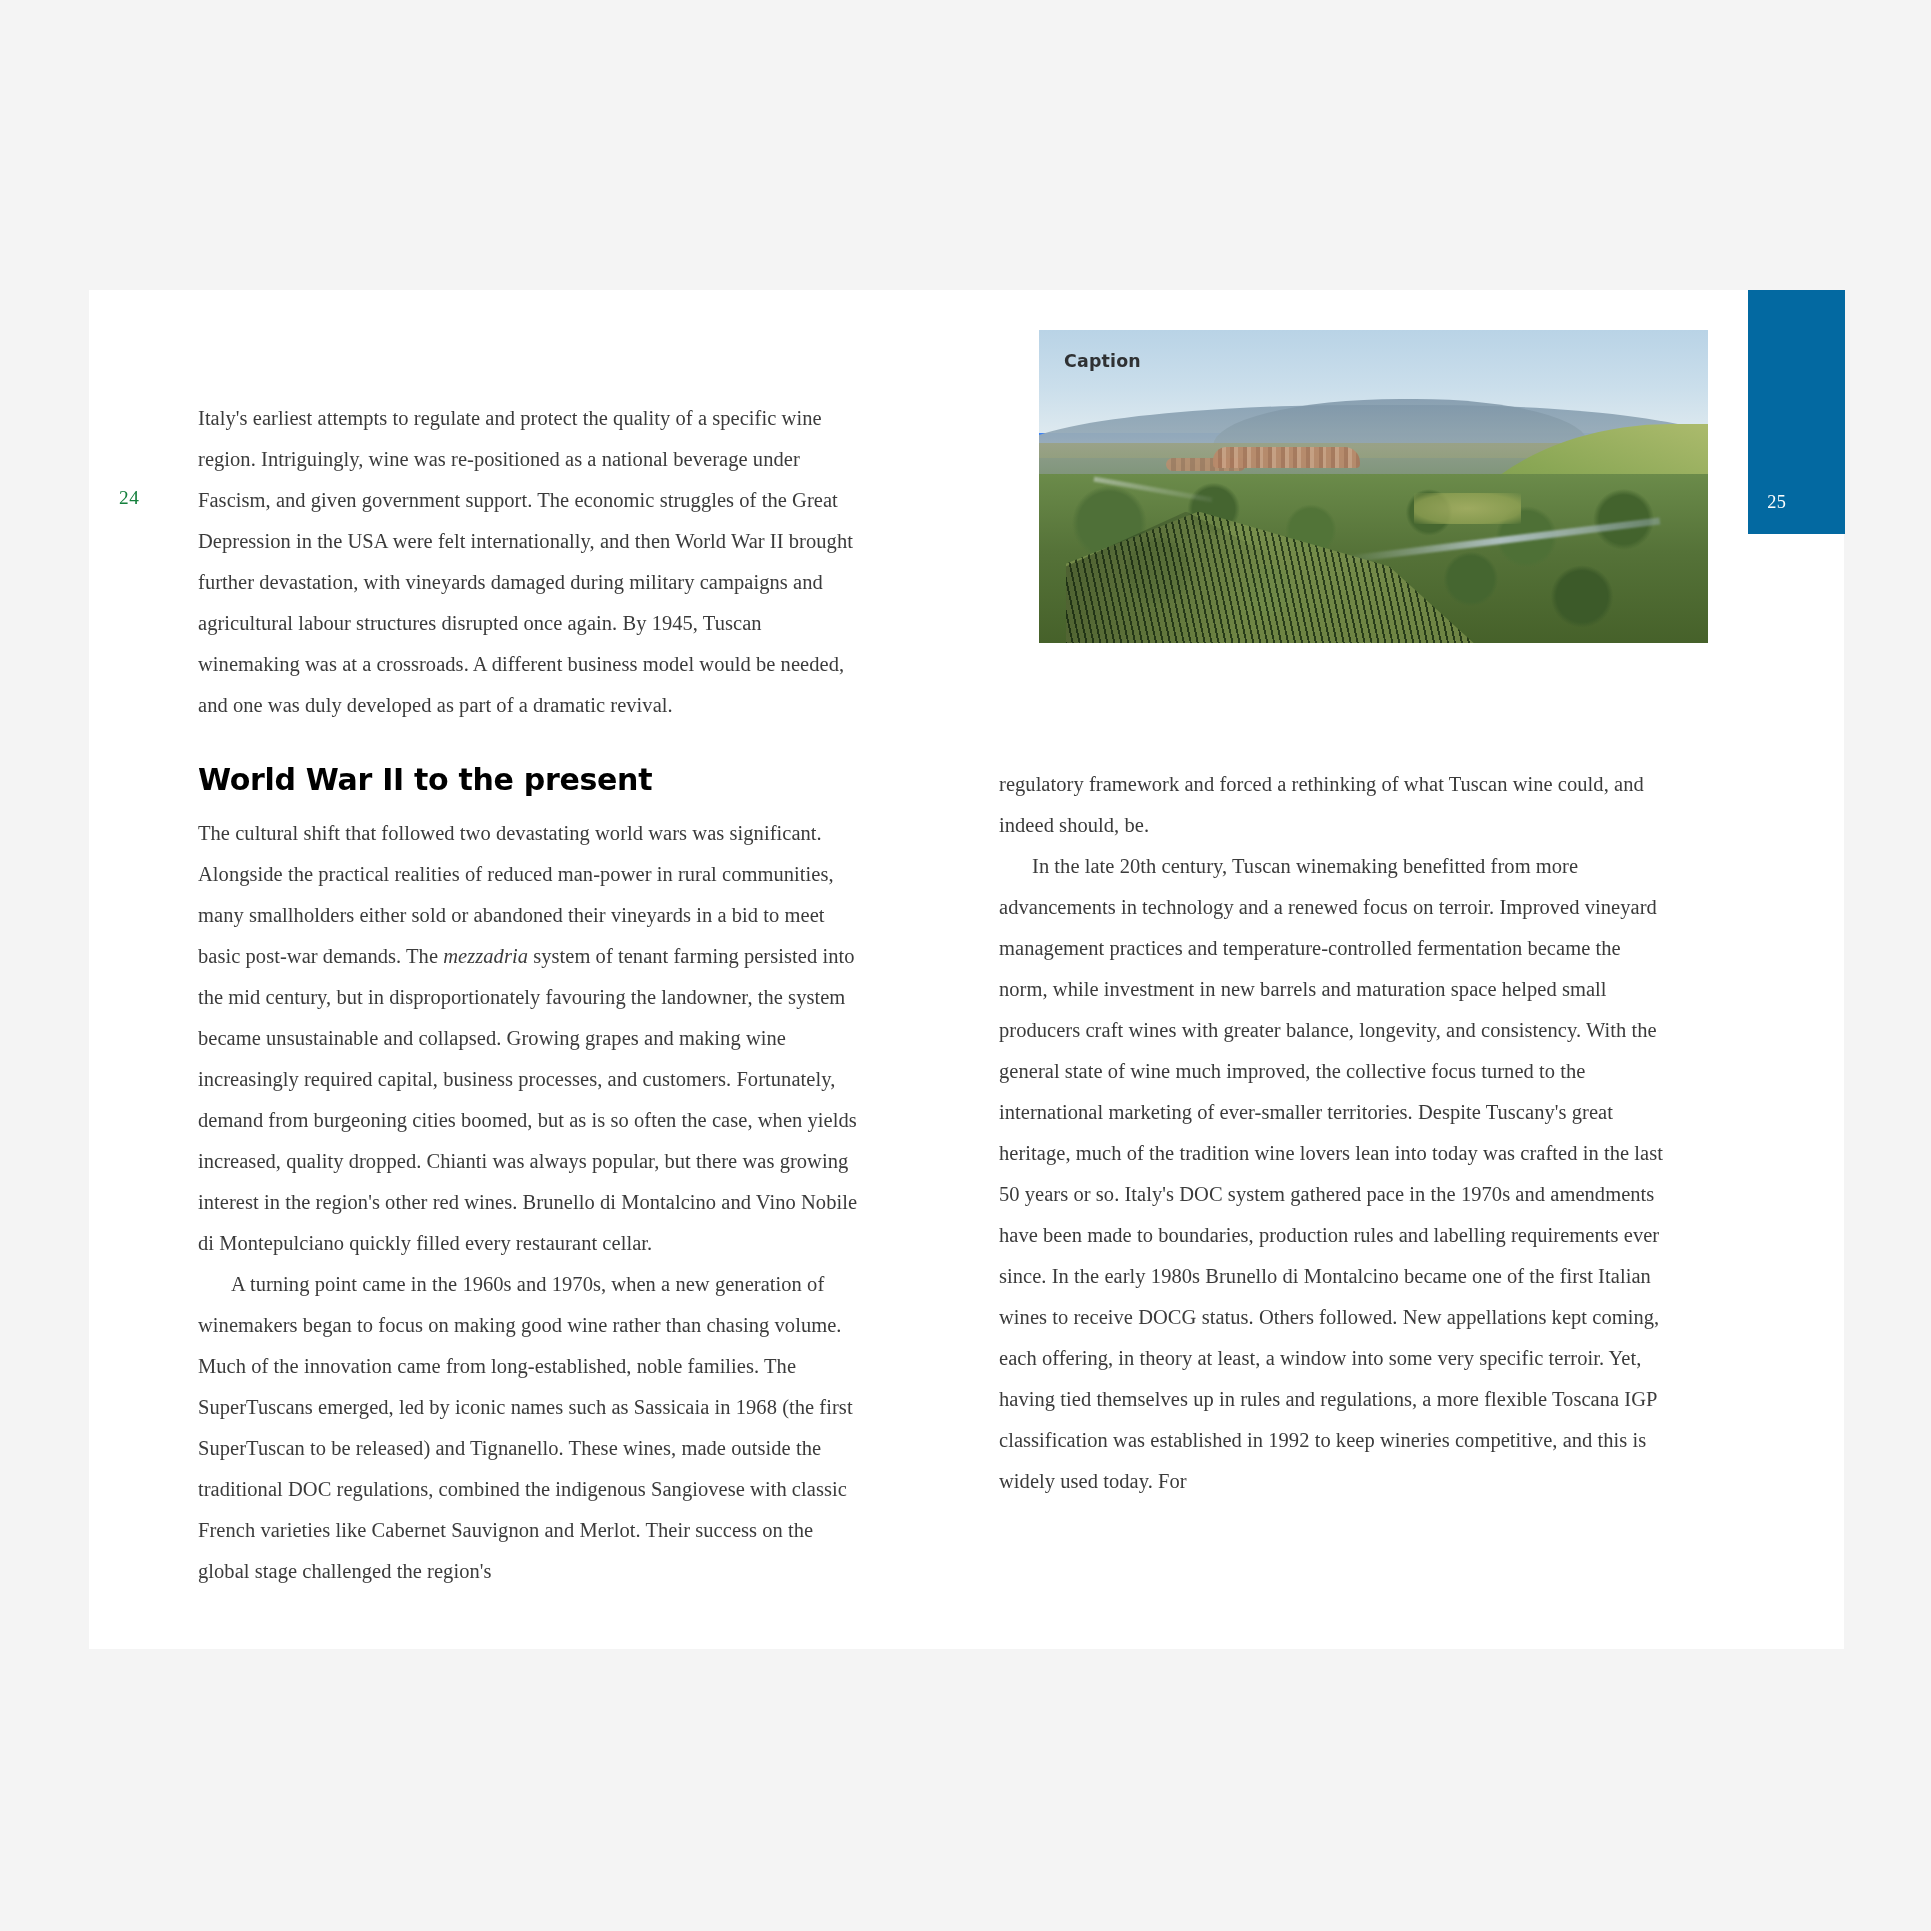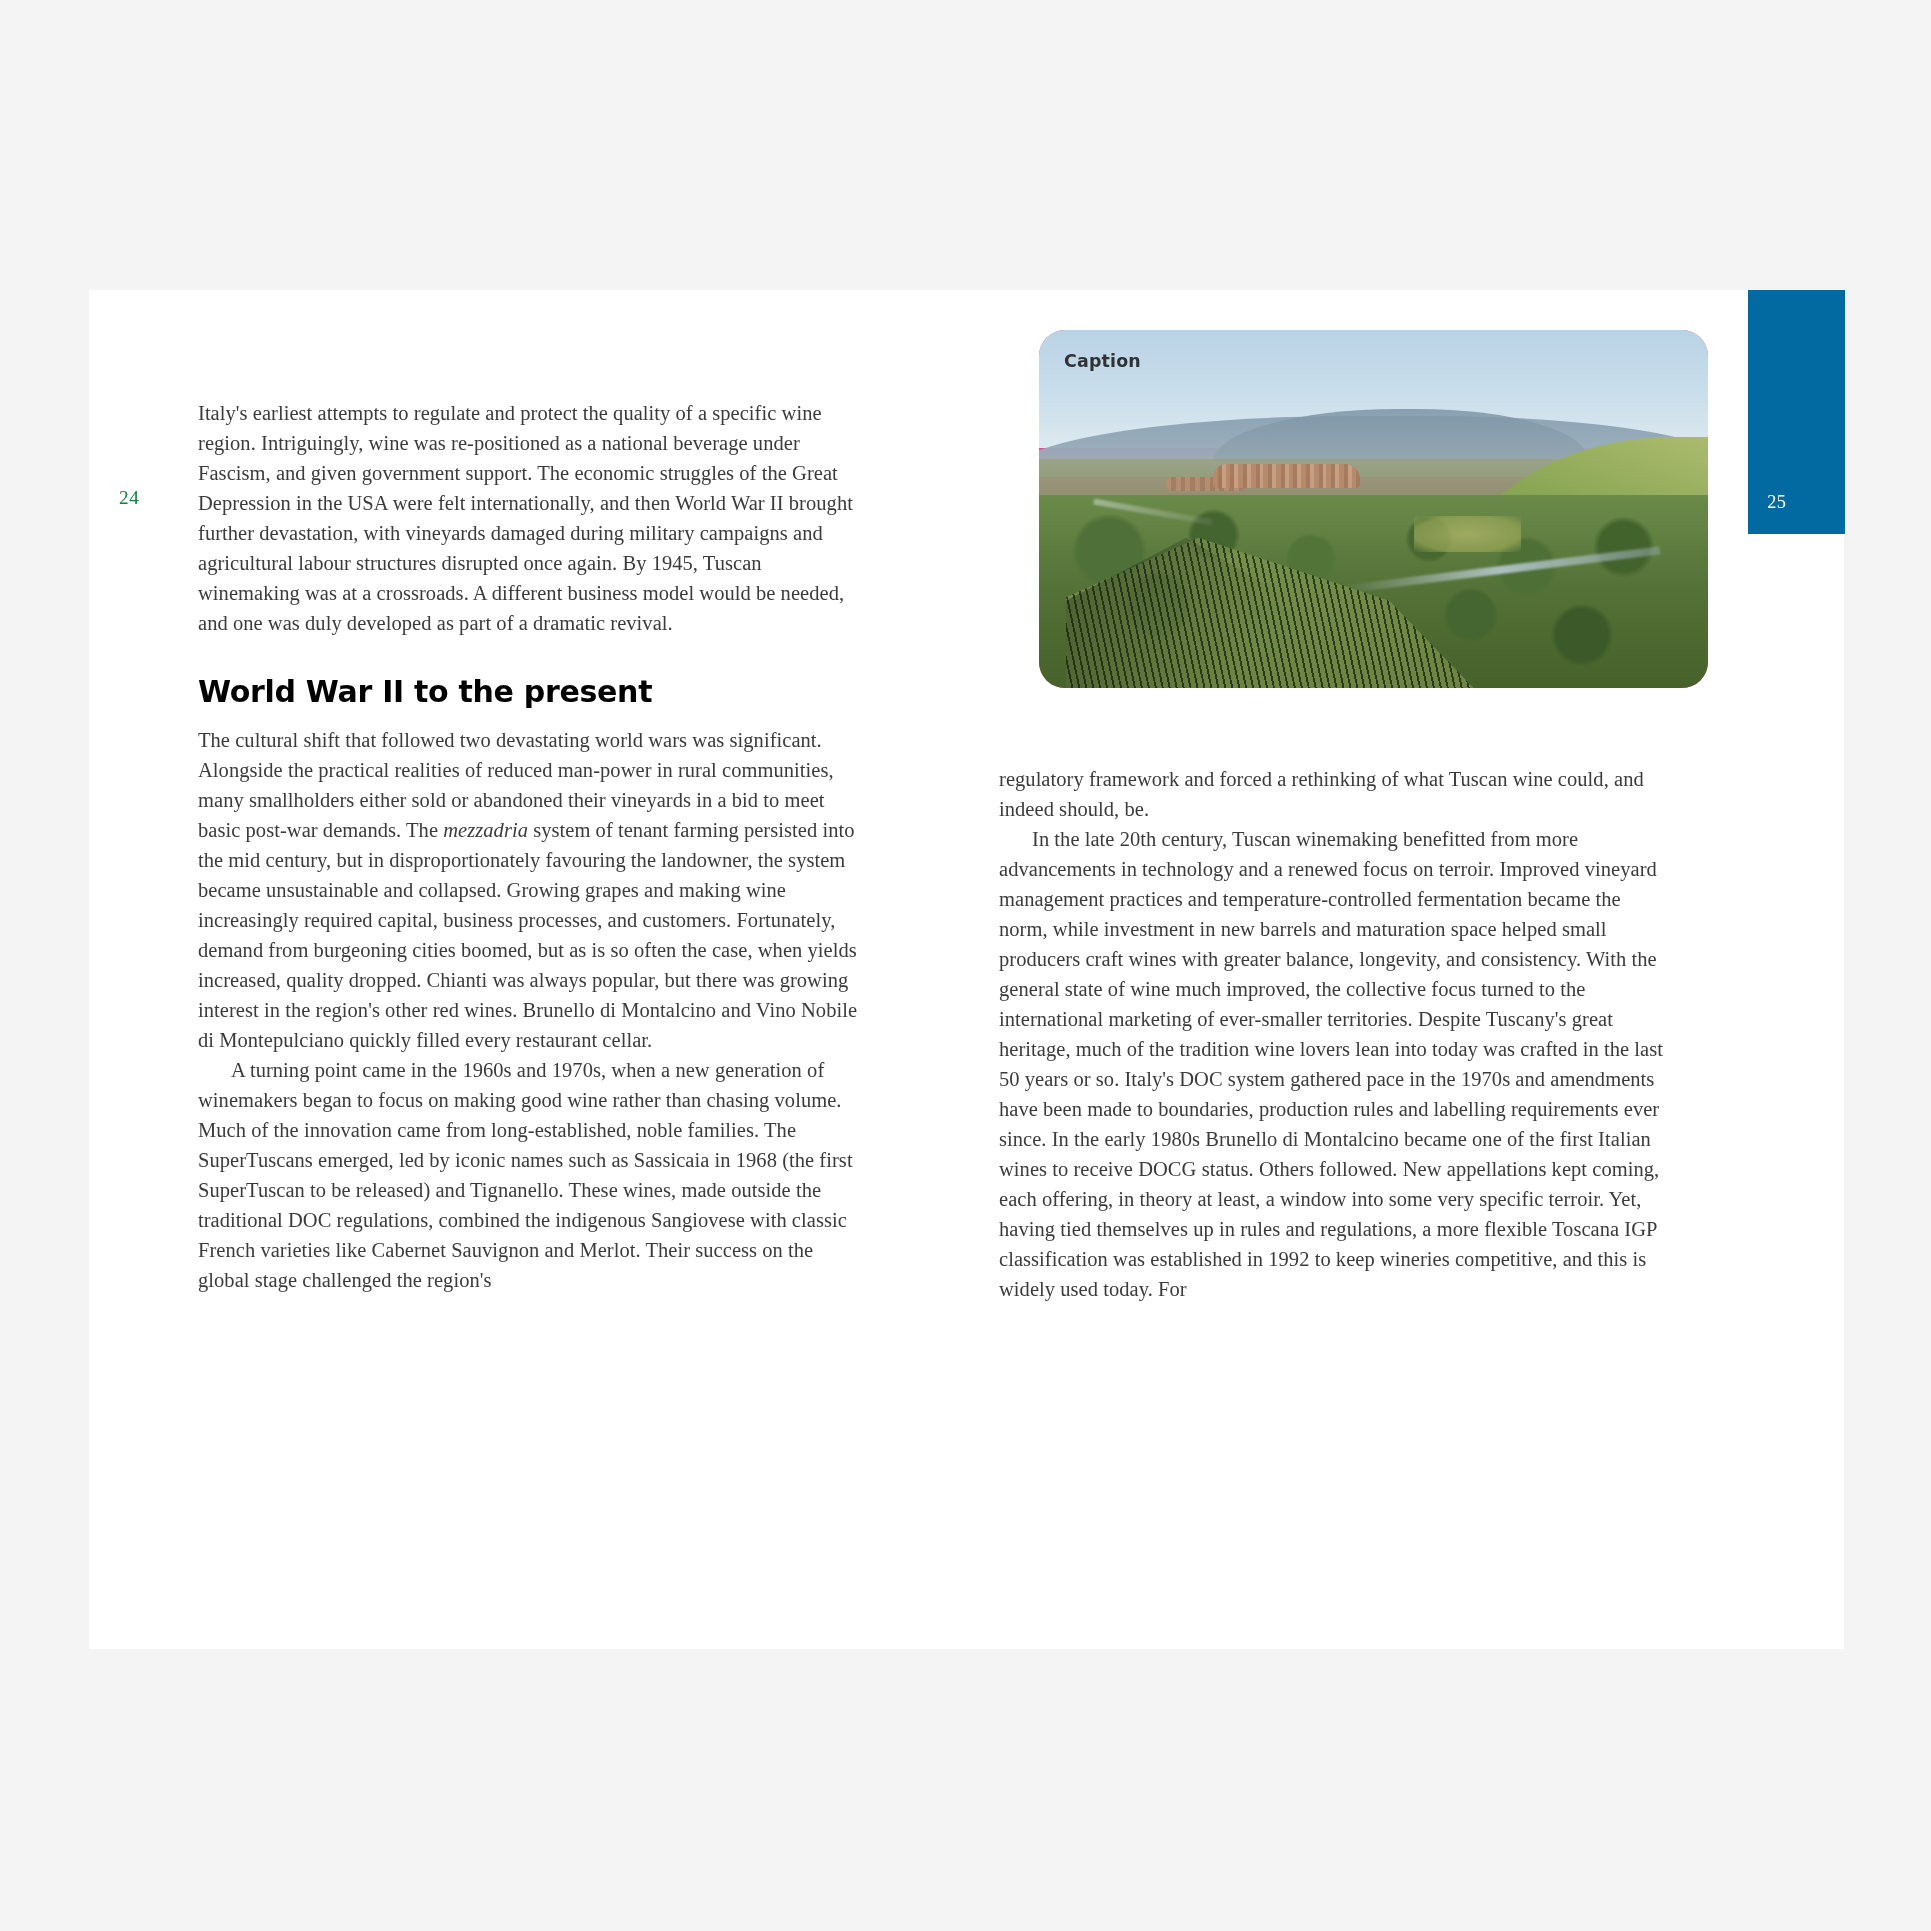--- a/index.html
+++ b/index.html
@@ -75,21 +75,21 @@
     top: 108px;
     width: 669px;
   }
   .col-left  { left: 109px; }
   .col-right { left: 32px; }
 
   p.body {
     margin: 0;
     font-family: "Liberation Serif", serif;
     font-size: 20.5px;
-    line-height: 30px;
+    line-height: 41px;
     color: #3b3b3b;
     text-align: left;
     letter-spacing: 0.05px;
   }
   p.body + p.body { margin-top: 0; }
   p.indented { text-indent: 33px; }
   em.term { }
 
   h2.section-heading {
     margin: 37px 0 15.4px 0;
@@ -100,24 +100,23 @@
     letter-spacing: -0.3px;
     line-height: 1.15;
   }
 
   
   .figure {
     position: absolute;
     left: 32px;
     top: 24px;
     width: 669px;
-    height: 358px;
+    height: 313px;
     overflow: hidden;
-    background: #ec4899;
-    border-radius: 26px;
+    background: #3b82f6;
   }
   .photo {
     position: absolute;
     inset: 0;
     overflow: hidden;
   }
   .sky {
     position: absolute;
     left: 0; top: 0; width: 100%; height: 33%;
     background: linear-gradient(#b9d3e6 0%, #cadeeb 55%, #dde9ef 100%);

